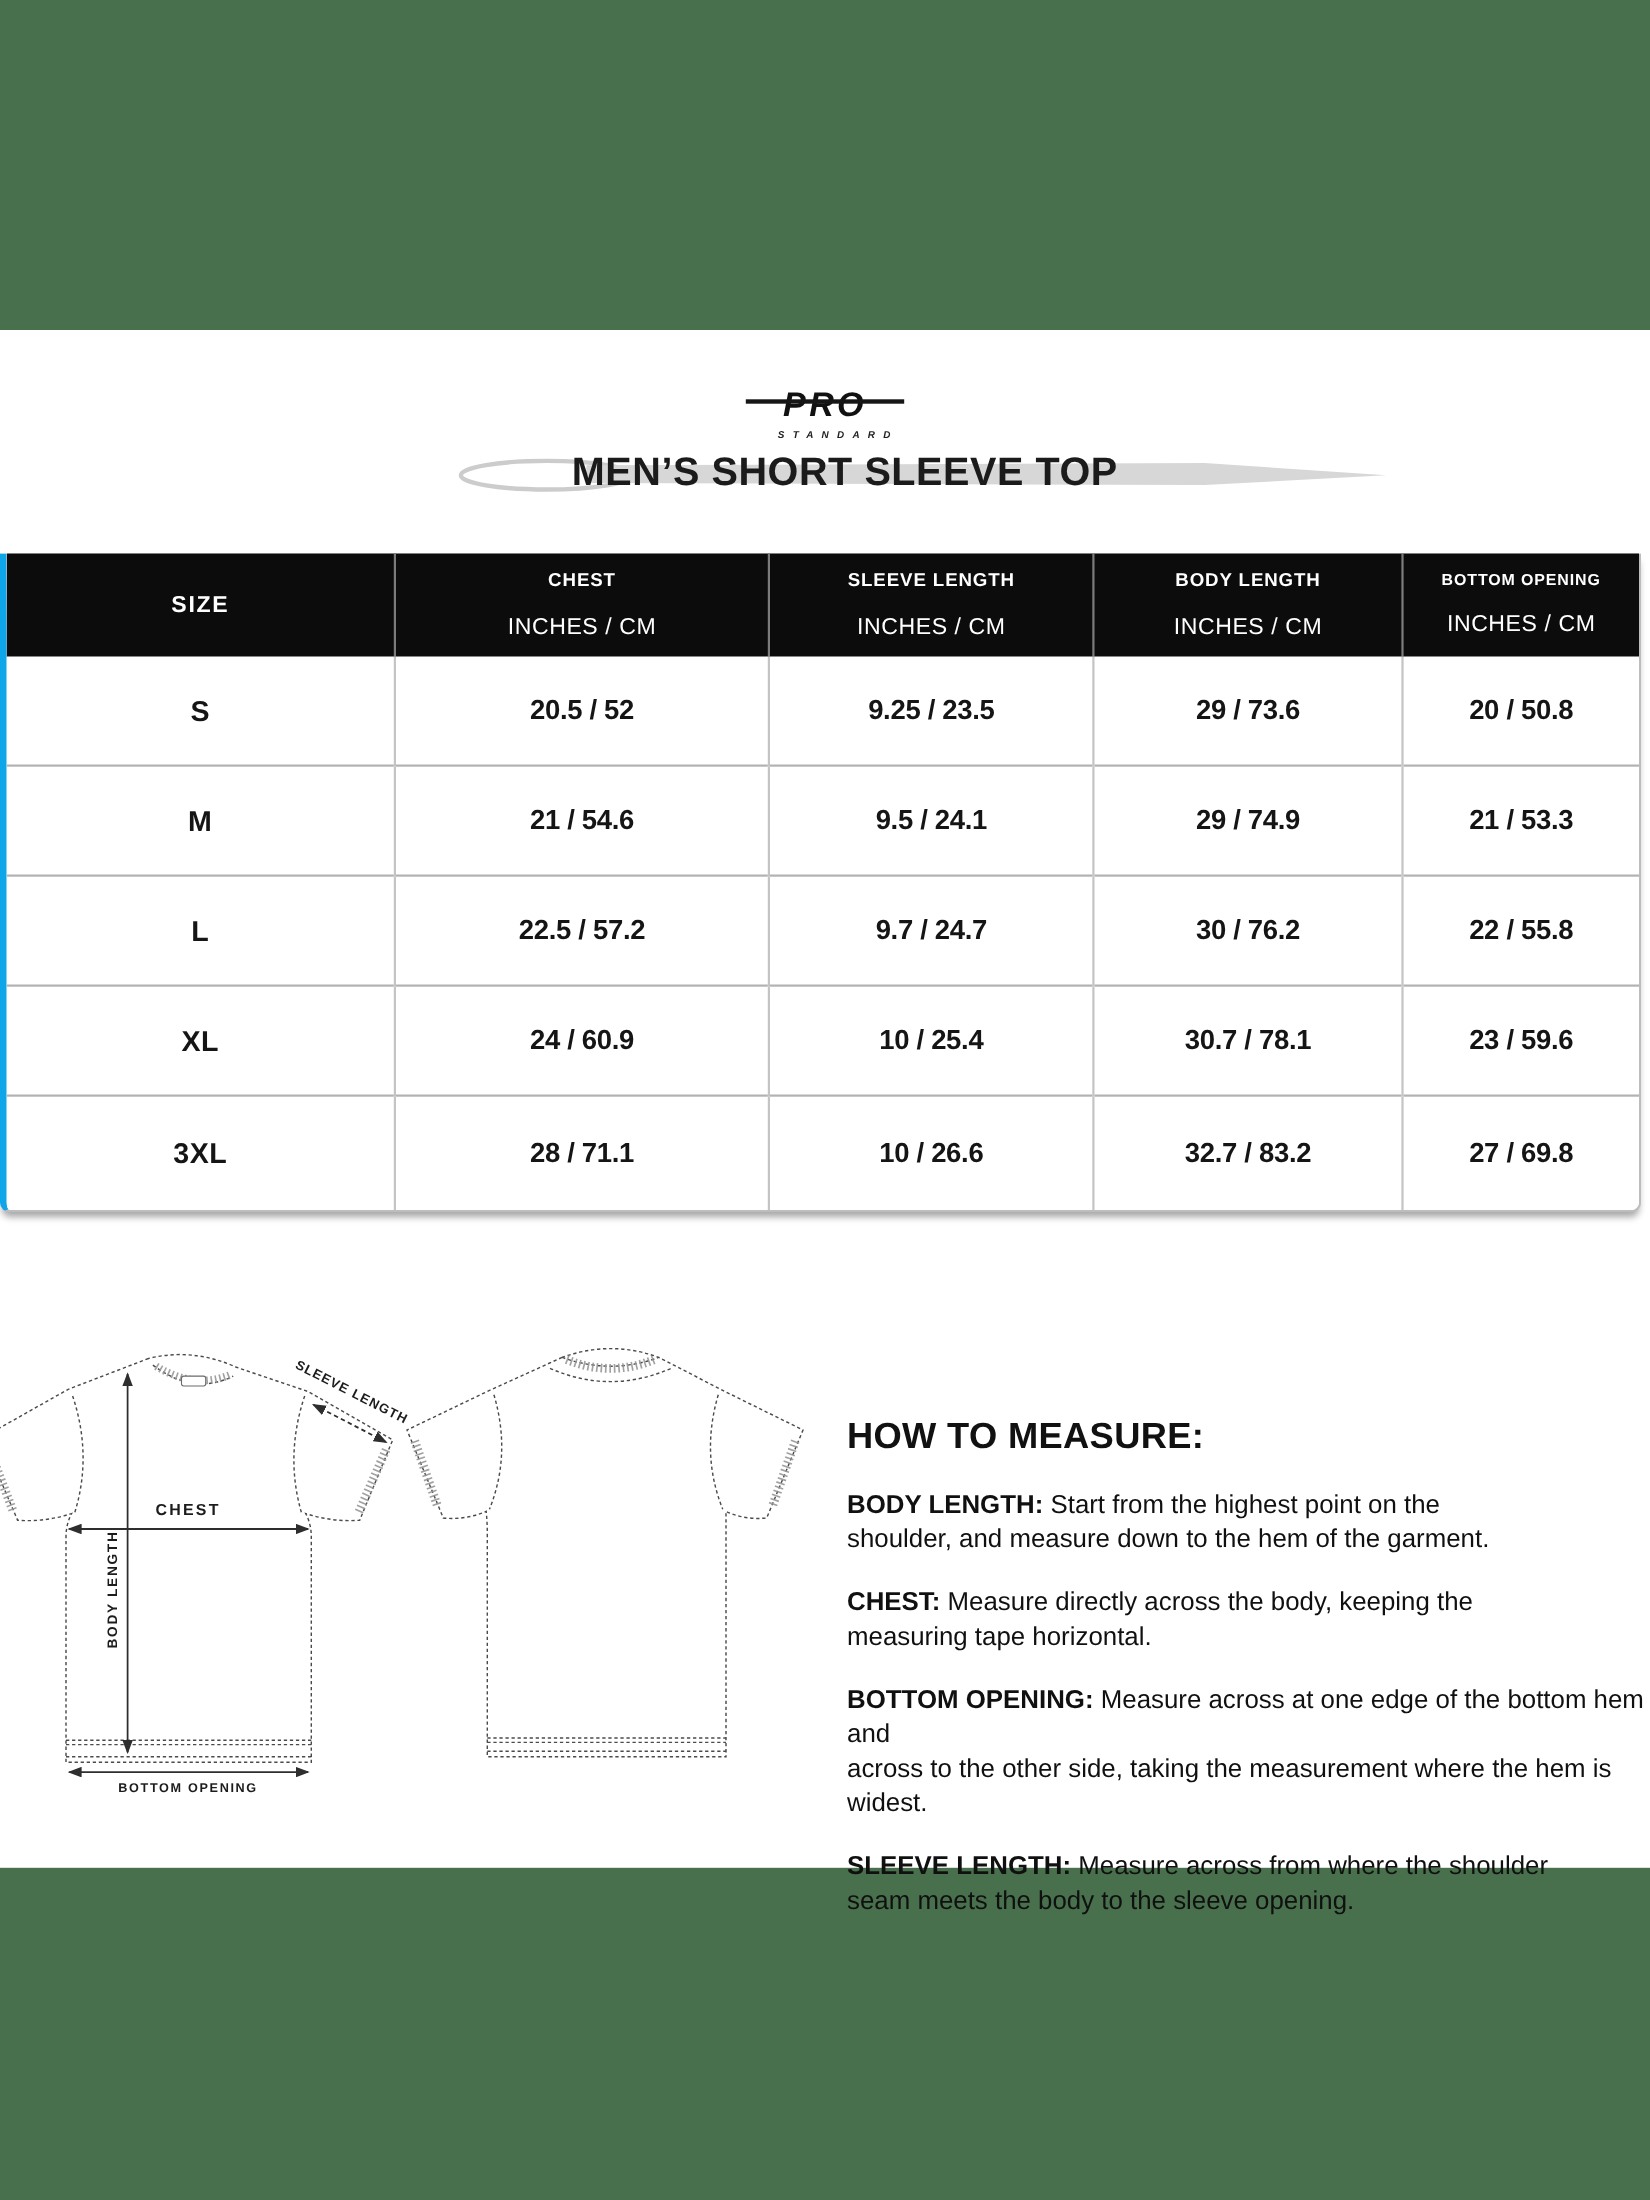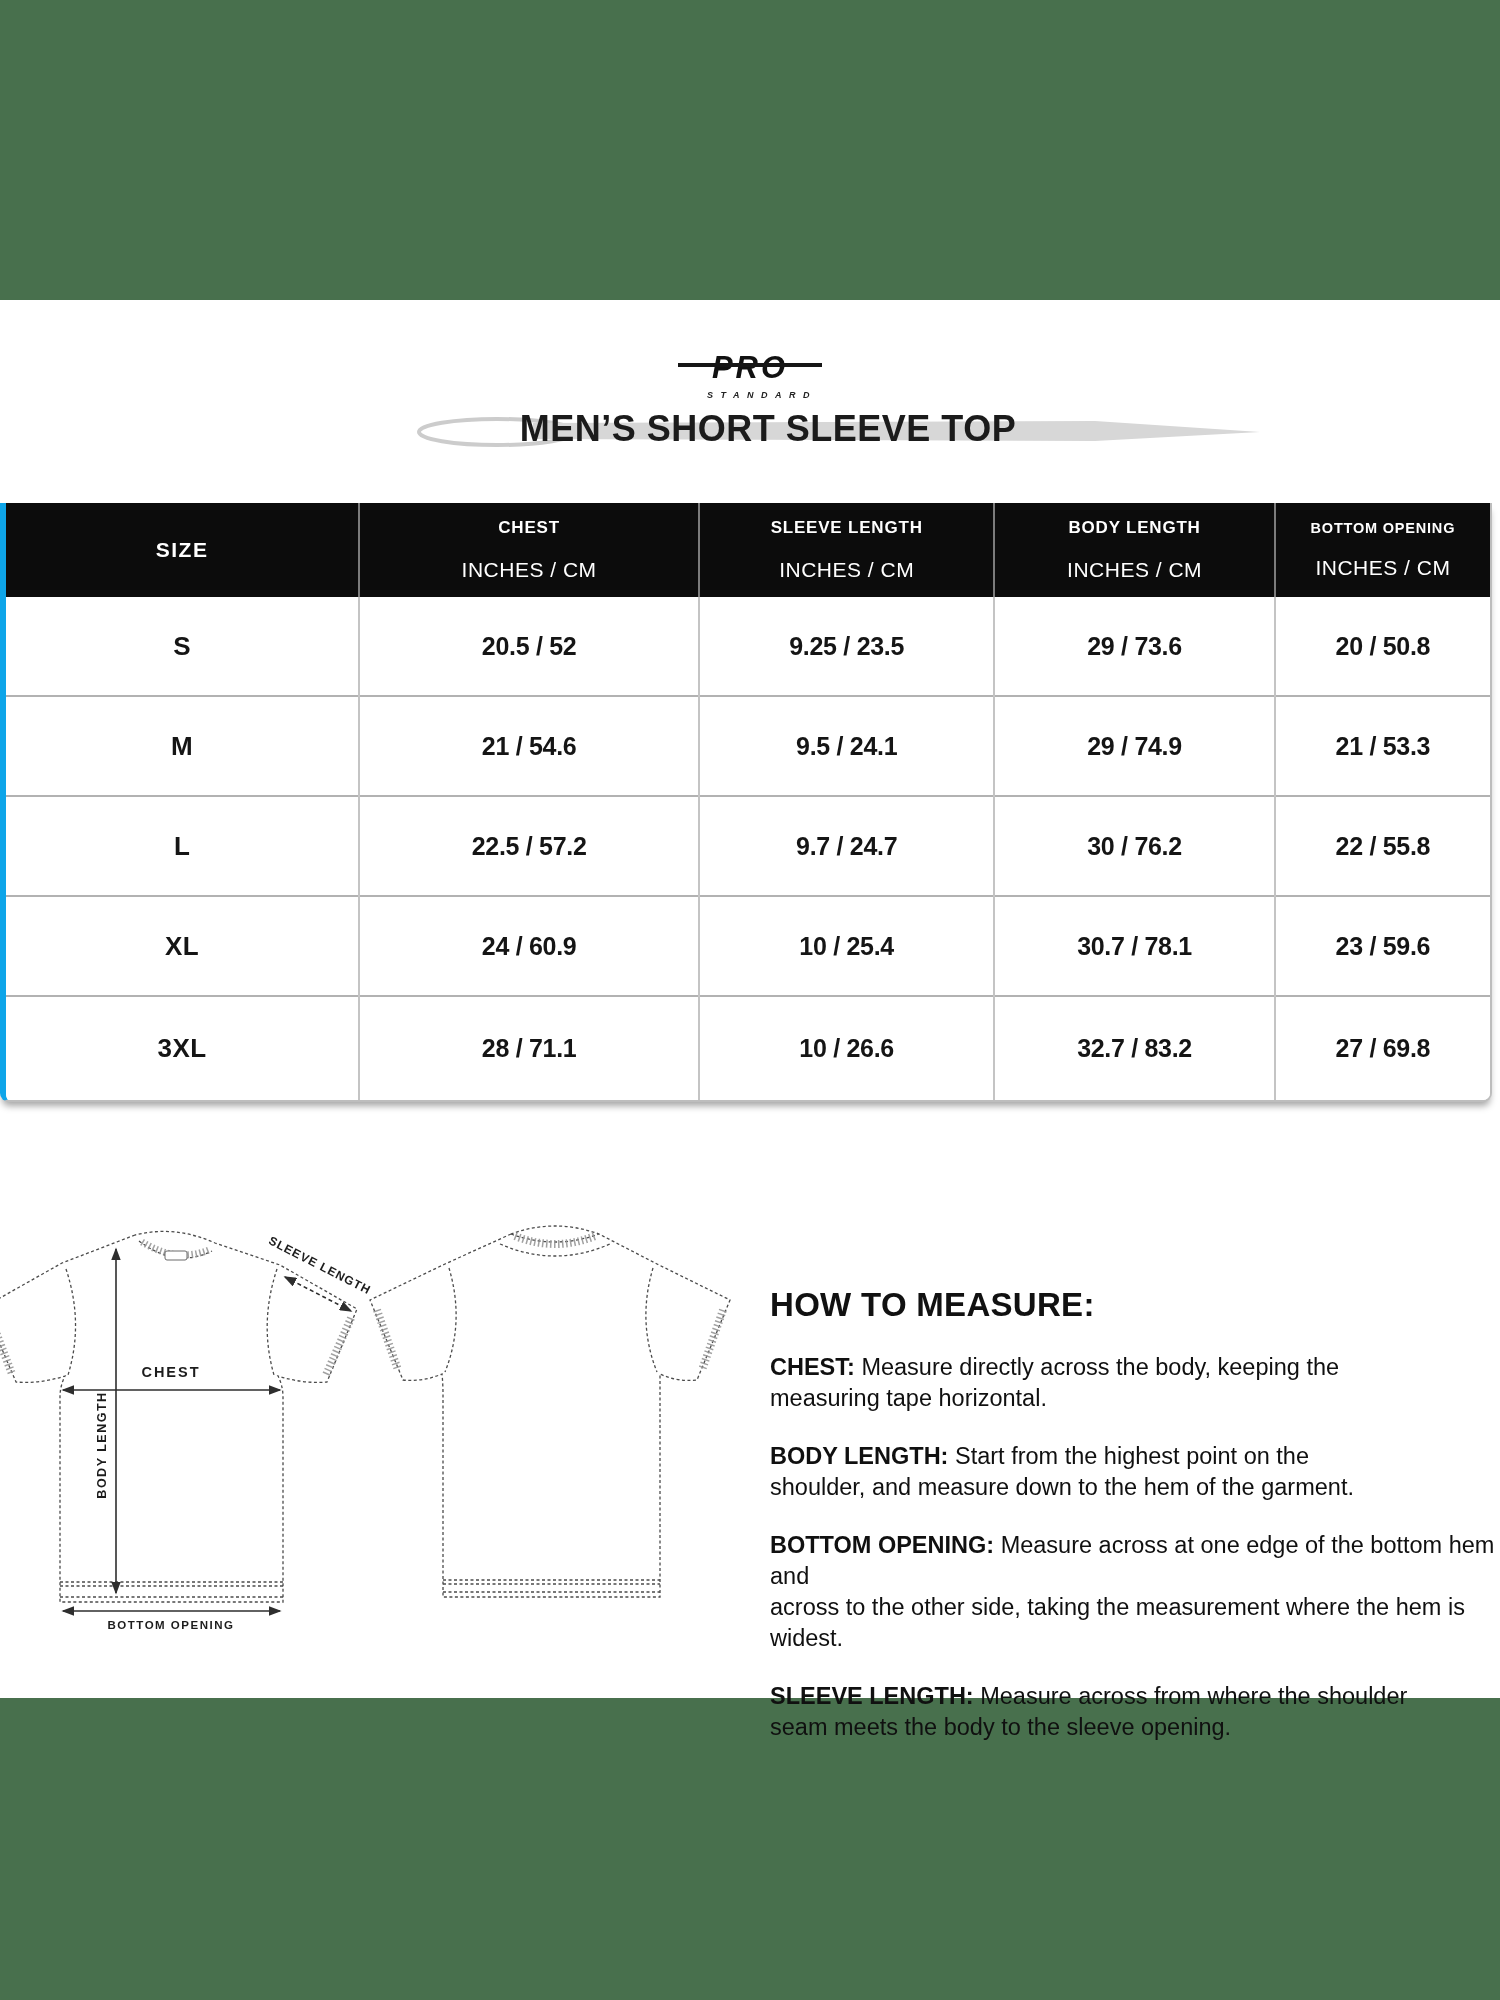--- a/index.html
+++ b/index.html
@@ -196,21 +196,21 @@
   <path class="sh-n" d="M305,46 Q289,100 309,150"></path>
 
   <path class="rib" d="M29,88 L50,148"></path>
   <path class="rib" d="M375,88 L354,148"></path>
 
   <path class="sh-n" d="M95,358 L312,358 M95,362 L312,362 M95,370 L312,370"></path>
 </svg>
 
 <div class="howto">
   <h2>HOW TO MEASURE:</h2>
+  <p><b>BODY LENGTH:</b> <span class="desc">Start from the highest point on the
+shoulder, and measure down to the hem of the garment.</span></p>
   <p><b>CHEST:</b> <span class="desc">Measure directly across the body, keeping the
 measuring tape horizontal.</span></p>
-  <p><b>BODY LENGTH:</b> <span class="desc">Start from the highest point on the
-shoulder, and measure down to the hem of the garment.</span></p>
   <p><b>BOTTOM OPENING:</b> <span class="desc">Measure across at one edge of the bottom hem and
 across to the other side, taking the measurement where the hem is widest.</span></p>
   <p><b>SLEEVE LENGTH:</b> <span class="desc">Measure across from where the shoulder
 seam meets the body to the sleeve opening.</span></p>
 </div>
 
 </body></html>

